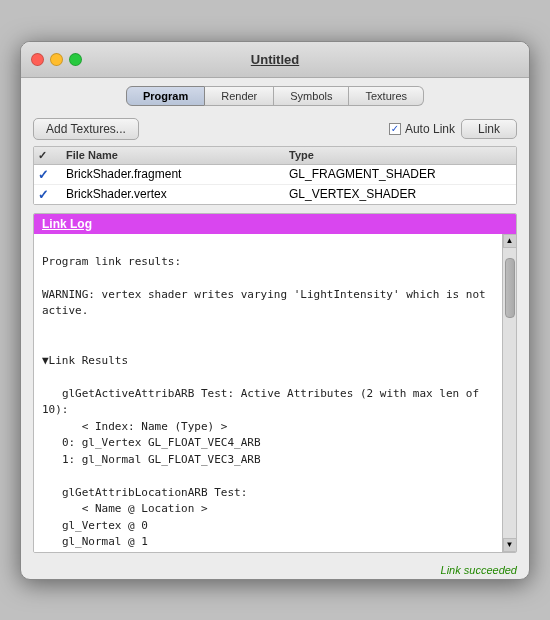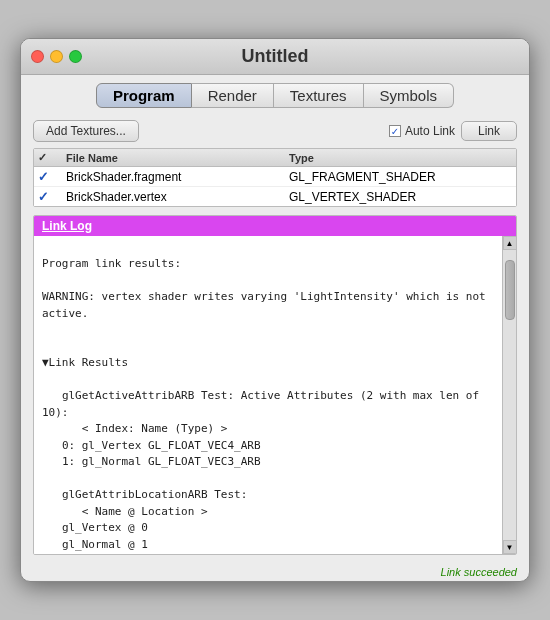--- a/index.html
+++ b/index.html
@@ -40,34 +40,35 @@
       border-radius: 50%;
       border: 1px solid rgba(0,0,0,0.2);
     }
     .tl-close { background: #ff5f56; }
     .tl-minimize { background: #ffbd2e; }
     .tl-maximize { background: #27c93f; }
     .titlebar-title {
       position: absolute;
       left: 50%;
       transform: translateX(-50%);
-      font-size: 18px;
-      font-weight: bold;
-      color: #333;
+      font-size: 13px;
+      font-weight: bold;
+      color: #333;
+      text-decoration: underline;
     }
     .tabs {
       display: flex;
       justify-content: center;
       gap: 0;
       padding: 8px 0 6px 0;
       background: #ececec;
     }
     .tab {
       padding: 3px 16px;
-      font-size: 15px;
+      font-size: 11px;
       color: #333;
       border: 1px solid #aaa;
       background: linear-gradient(to bottom, #f5f5f5, #ddd);
       cursor: pointer;
     }
     .tab:first-child { border-radius: 6px 0 0 6px; }
     .tab:last-child { border-radius: 0 6px 6px 0; }
     .tab + .tab { border-left: none; }
     .tab.active {
       background: linear-gradient(to bottom, #d0d8e8, #b8c4d8);
@@ -247,22 +248,22 @@
       <div class="traffic-light tl-close"></div>
       <div class="traffic-light tl-minimize"></div>
       <div class="traffic-light tl-maximize"></div>
     </div>
     <span class="titlebar-title">Untitled</span>
   </div>
 
   <div class="tabs">
     <div class="tab active">Program</div>
     <div class="tab">Render</div>
+    <div class="tab">Symbols</div>
     <div class="tab">Textures</div>
-    <div class="tab">Symbols</div>
   </div>
 
   <div class="toolbar">
     <button class="add-shaders-btn">Add Textures...</button>
     <div class="auto-link-area">
       <label class="auto-link-label">
         <div class="checkbox">✓</div>
         <span>Auto Link</span>
       </label>
       <button class="link-btn">Link</button>

